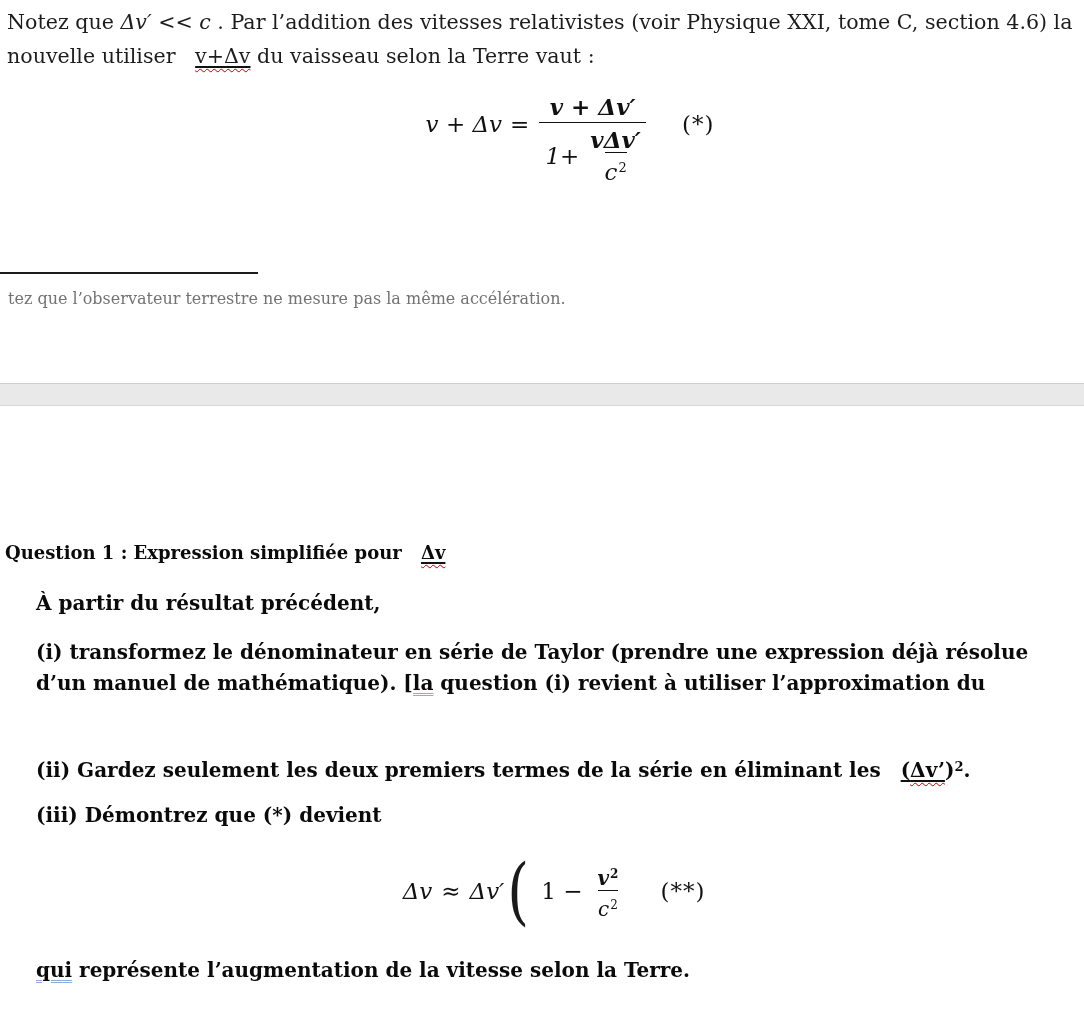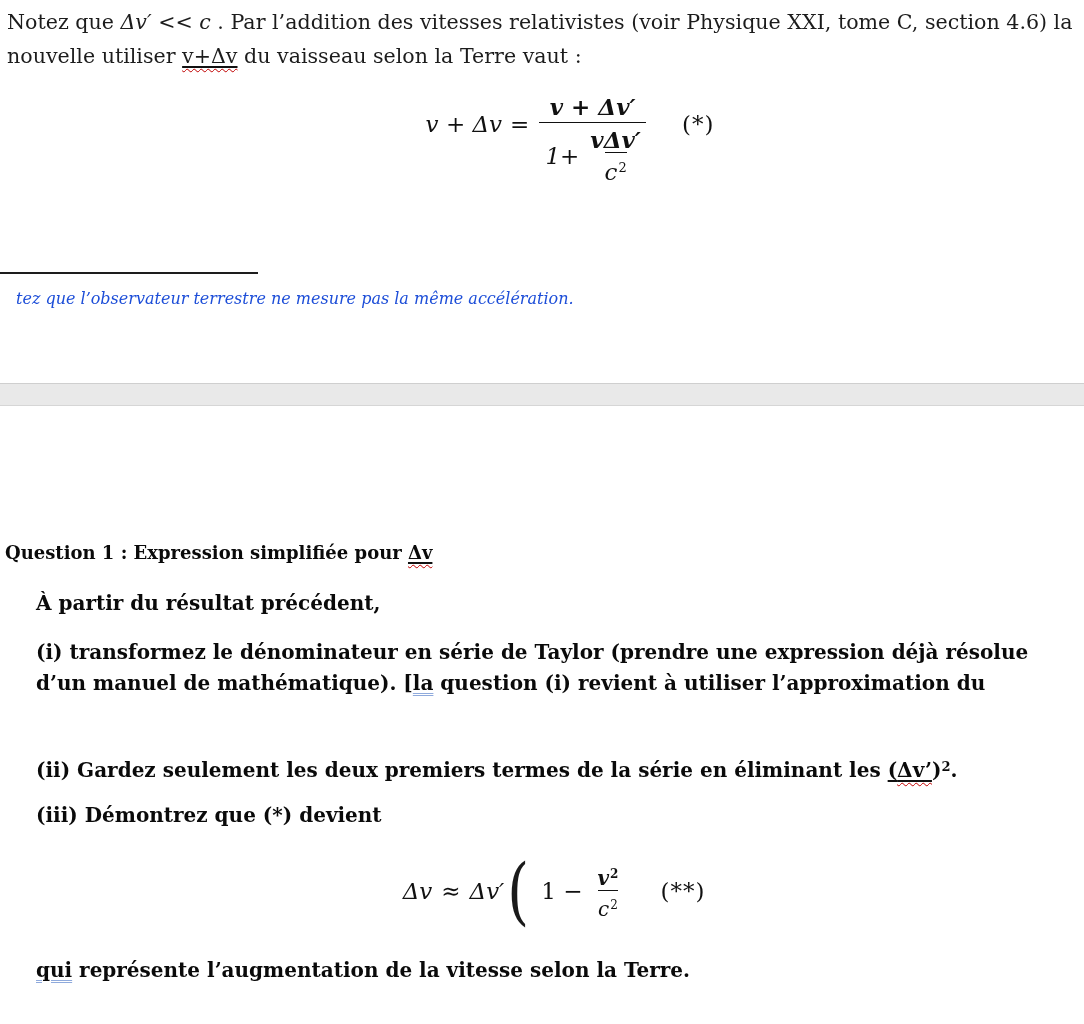--- a/index.html
+++ b/index.html
@@ -9,21 +9,21 @@
     font-family:"DejaVu Serif","Liberation Serif",serif;
   }
   .abs{position:absolute;}
   .line{white-space:pre;}
 
   
   #para1{top:5px;left:7px;font-size:20.6px;line-height:34px;color:#1c1c1c;}
   .mi{font-style:italic;}
 
   
-  .u-solid{text-decoration-line:underline;text-decoration-thickness:1.5px;text-decoration-color:#111;text-underline-offset:3px;}
+  .u-solid{text-decoration-line:underline;text-decoration-thickness:1.5px;text-decoration-color:#111;text-underline-offset:3px;margin-left:13px;}
   .u-wavy{text-decoration-line:underline;text-decoration-style:wavy;text-decoration-color:#c00000;text-decoration-thickness:1.2px;text-underline-offset:5px;}
   .u-blue{text-decoration-line:underline;text-decoration-style:double;text-decoration-color:#8faadc;text-decoration-thickness:1px;text-underline-offset:3px;}
 
   
   .eq-row{position:absolute;left:0;width:100%;display:flex;justify-content:center;font-size:23px;color:#111;}
   #eq1{top:92px;align-items:flex-start;transform:translateX(28px);}
   #eq1 .eq-side{margin-top:18px;line-height:28px;}
   #eq1 .eq-op{margin:18px 10px 0 8px;}
   .eq-label{font-style:normal;margin-left:36px;letter-spacing:1px;}
   .frac{display:inline-flex;flex-direction:column;align-items:center;}
@@ -38,21 +38,21 @@
   #eq2{top:845px;align-items:center;height:92px;transform:translateX(12px);}
   #eq2 .gap{margin-left:9px;}
   .big-paren{font-size:56px;font-weight:400;line-height:60px;transform:scaleY(1.3);margin:0 3px;color:#1a1a1a;}
   .frac.small .num{font-size:20px;line-height:24px;padding:0 6px;}
   .frac.small .den{font-size:20px;line-height:24px;padding-top:2px;display:inline-block;text-align:center;border-top-width:1.5px;}
   .frac.small .sup{font-size:12px;vertical-align:7px;}
   #eq2 .eq-label{margin-left:30px;}
 
   
   #fn-rule{top:272px;left:0;width:258px;height:0;border-top:2px solid #1d1d1d;}
-  #footnote{top:286px;left:16px;font-size:16px;line-height:26px;color:#1d4ed8;font-style:italic;}
+  #footnote{top:286px;left:8px;font-size:16px;line-height:26px;color:#737373;}
 
   
   #band{top:383px;left:0;width:100%;height:21px;background:#e9e9e9;border-top:1px solid #cfcfcf;border-bottom:1px solid #d6d6d6;}
 
   
   .b2{font-weight:bold;color:#0a0a0a;}
   #heading{top:536px;left:5px;font-size:18px;line-height:34px;}
   #intro{top:587px;left:36px;font-size:20px;line-height:32px;}
   #item-i{top:637px;left:36px;font-size:20px;line-height:30.5px;}
   #item-ii{top:752px;left:36px;font-size:20px;line-height:30px;}

